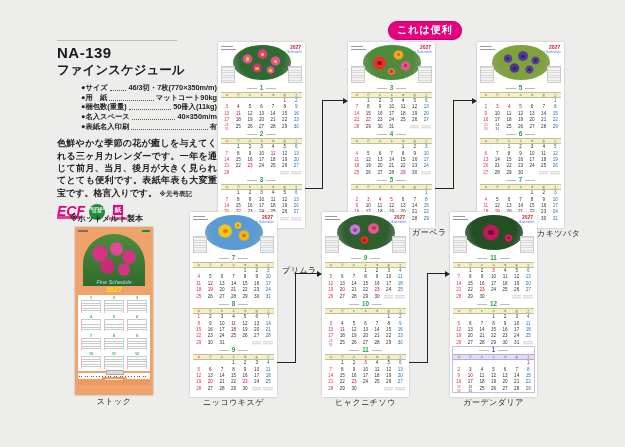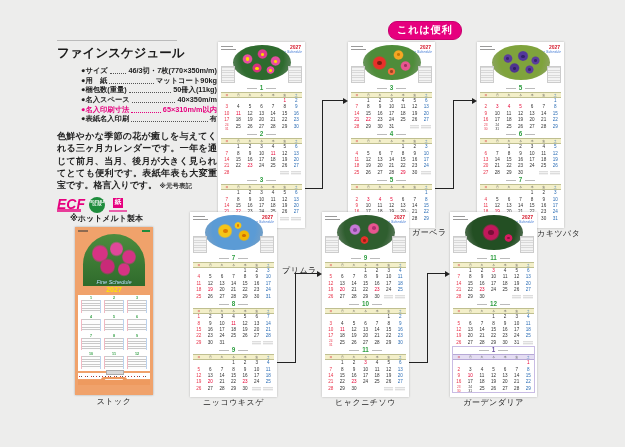--- a/index.html
+++ b/index.html
@@ -92,20 +92,21 @@
   #cover-band .sig{position:absolute;left:50%;transform:translateX(-50%);top:-1px;width:18px;height:1.3px;background:rgba(255,255,255,.85);border-radius:1px;}
   
   .arr{position:absolute;background:#222;}
   .arr-head{position:absolute;width:0;height:0;border-top:3px solid transparent;border-bottom:3px solid transparent;border-left:5px solid #222;}
 </style>
 </head>
 <body>
 
 <div id="left-col">
   <div id="top-rule"></div>
+  <div id="product-code">NA-139</div>
   <div id="product-name">ファインスケジュール</div>
   <div id="spec-list">
       <div class="spec-row">
         <span class="spec-label">●サイズ</span>
         <span class="leader"></span>
         <span class="spec-value">46/3切・7枚(770×350m/m)</span>
       </div>
       <div class="spec-row">
         <span class="spec-label">●用　紙</span>
         <span class="leader"></span>
@@ -113,25 +114,20 @@
       </div>
       <div class="spec-row">
         <span class="spec-label">●梱包数(重量)</span>
         <span class="leader"></span>
         <span class="spec-value">50冊入(11kg)</span>
       </div>
       <div class="spec-row">
         <span class="spec-label">●名入スペース</span>
         <span class="leader"></span>
         <span class="spec-value">40×350m/m</span>
-      </div>
-      <div class="spec-row pink">
-        <span class="spec-label">●名入印刷寸法</span>
-        <span class="leader"></span>
-        <span class="spec-value">65×310m/m以内</span>
       </div>
       <div class="spec-row">
         <span class="spec-label">●表紙名入印刷</span>
         <span class="leader"></span>
         <span class="spec-value">有</span>
       </div>
     </div>
   <div id="description">
     <span>色鮮やかな季節の花が癒しを与えてくれる三ヶ月カレンダーです。一年を通じて前月、当月、後月が大きく見られてとても便利です。表紙年表も大変重宝です。格言入りです。</span>
     <span class="note">※元号表記</span>

